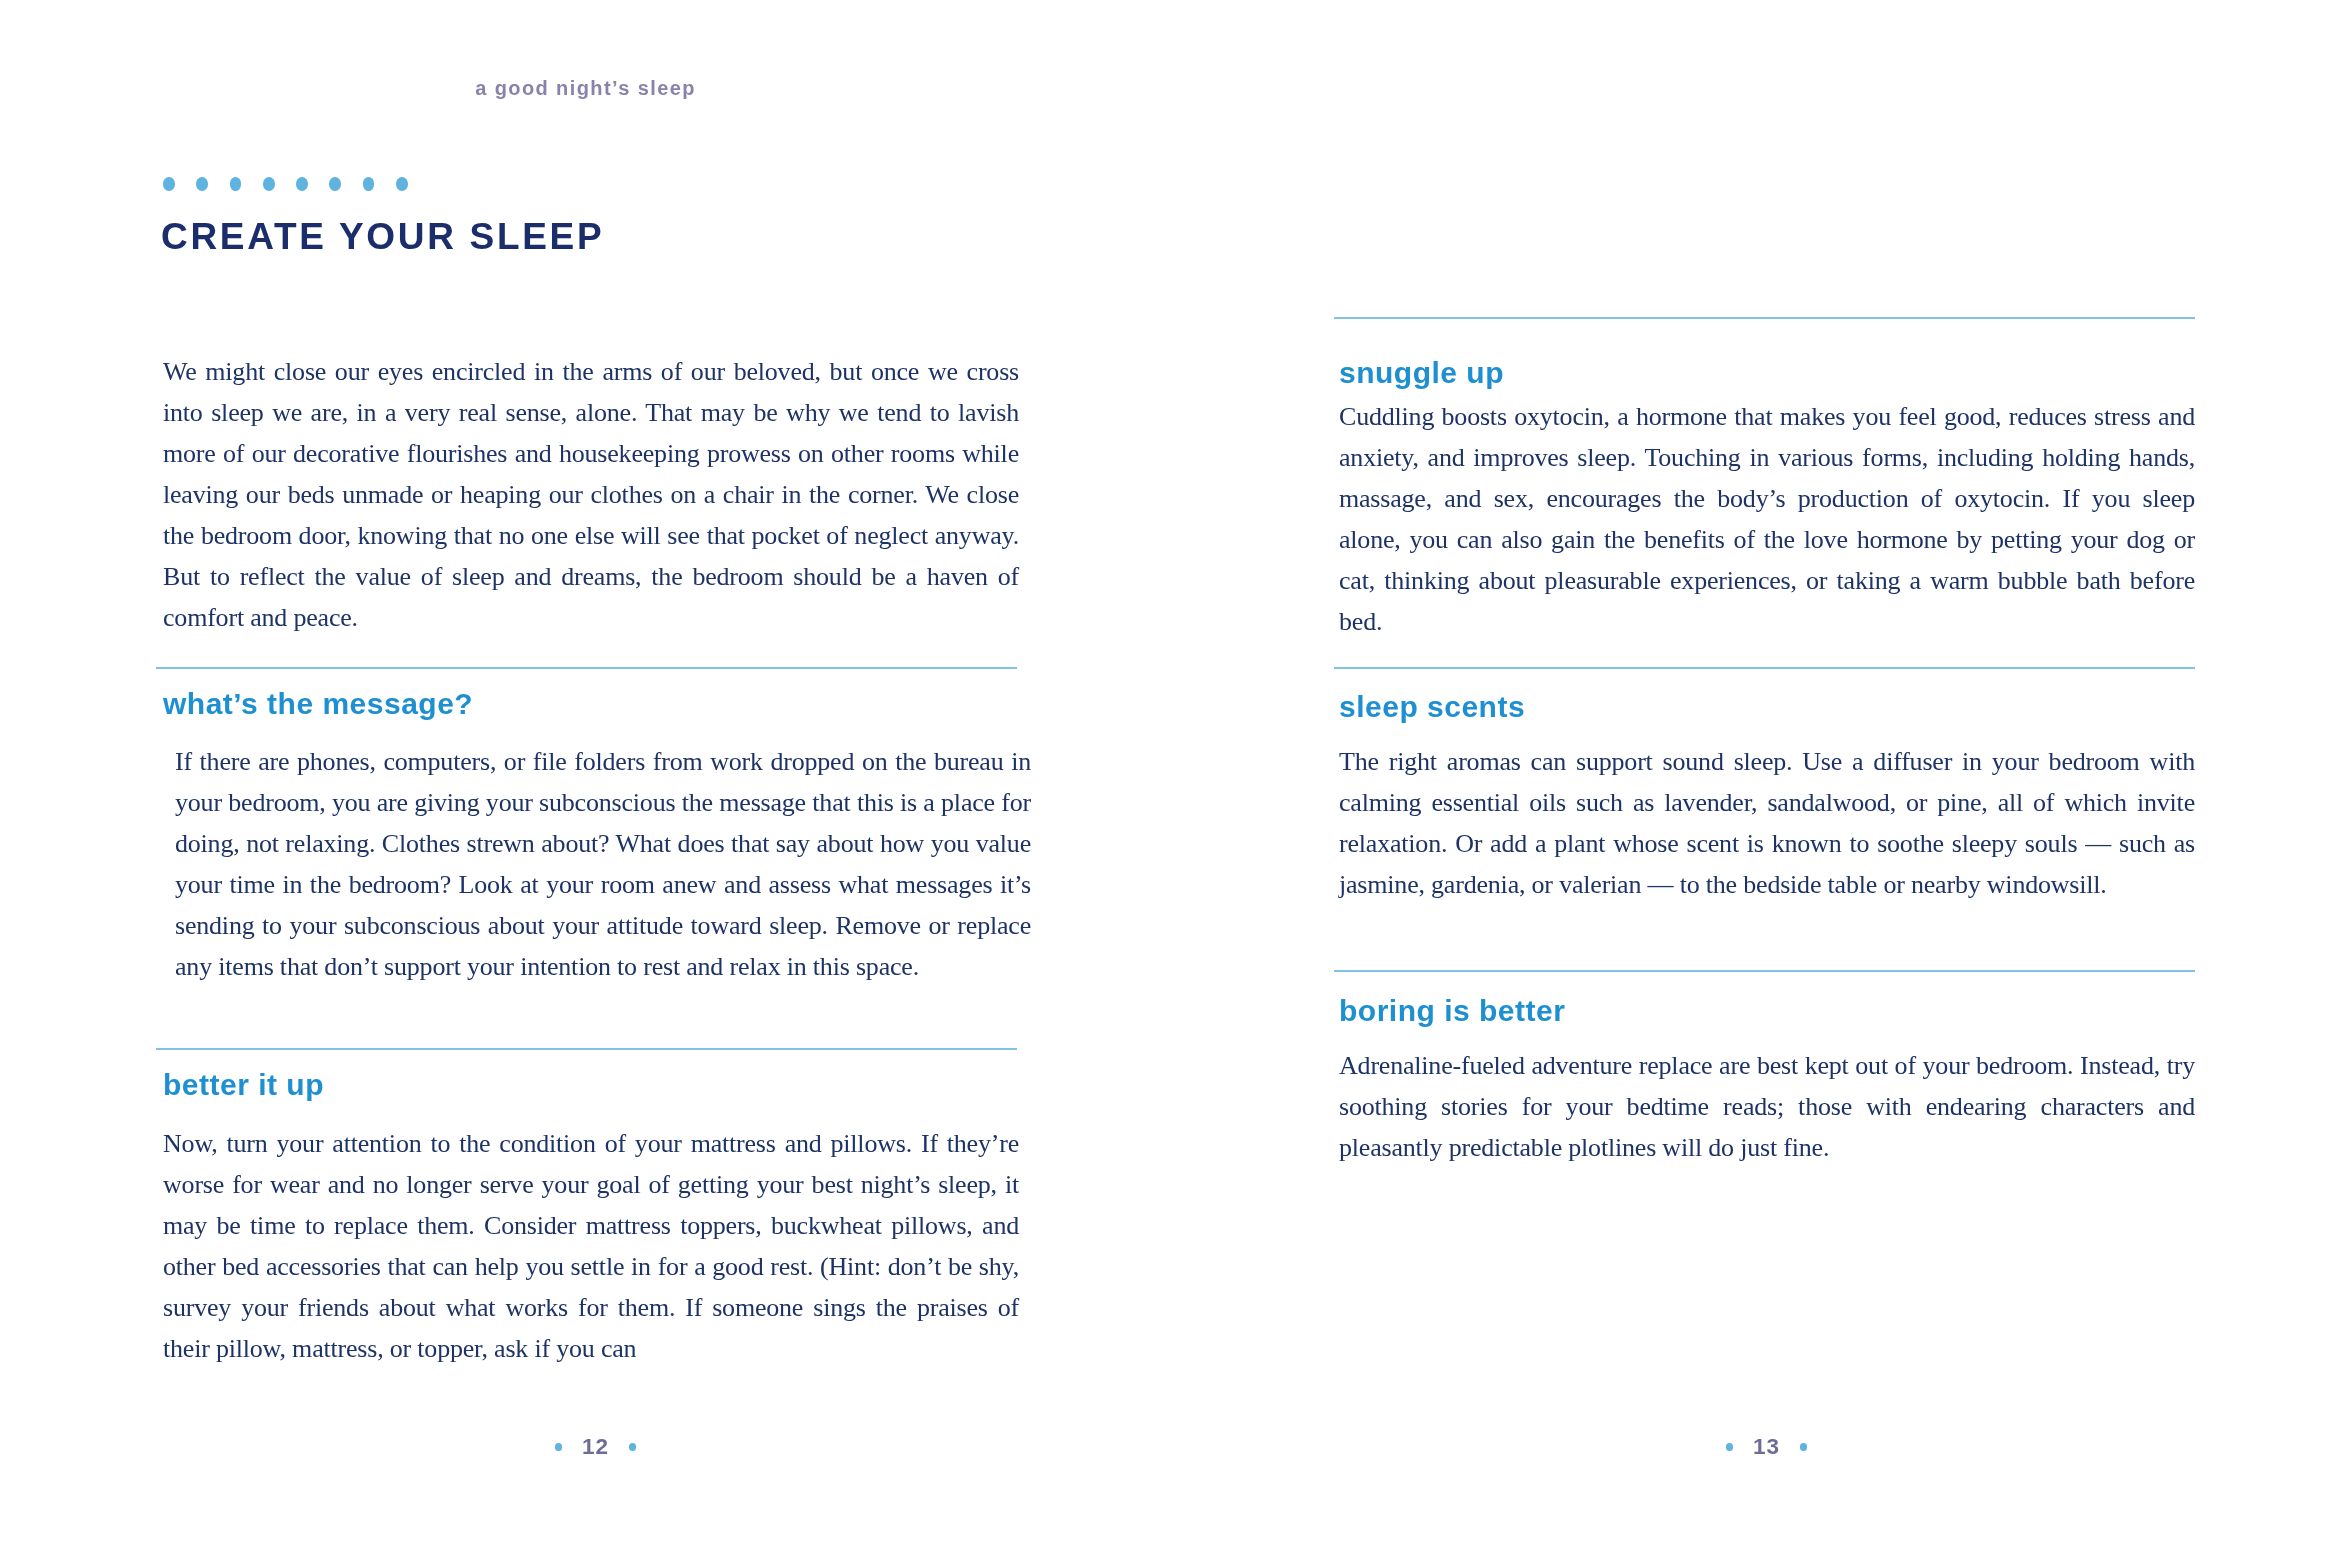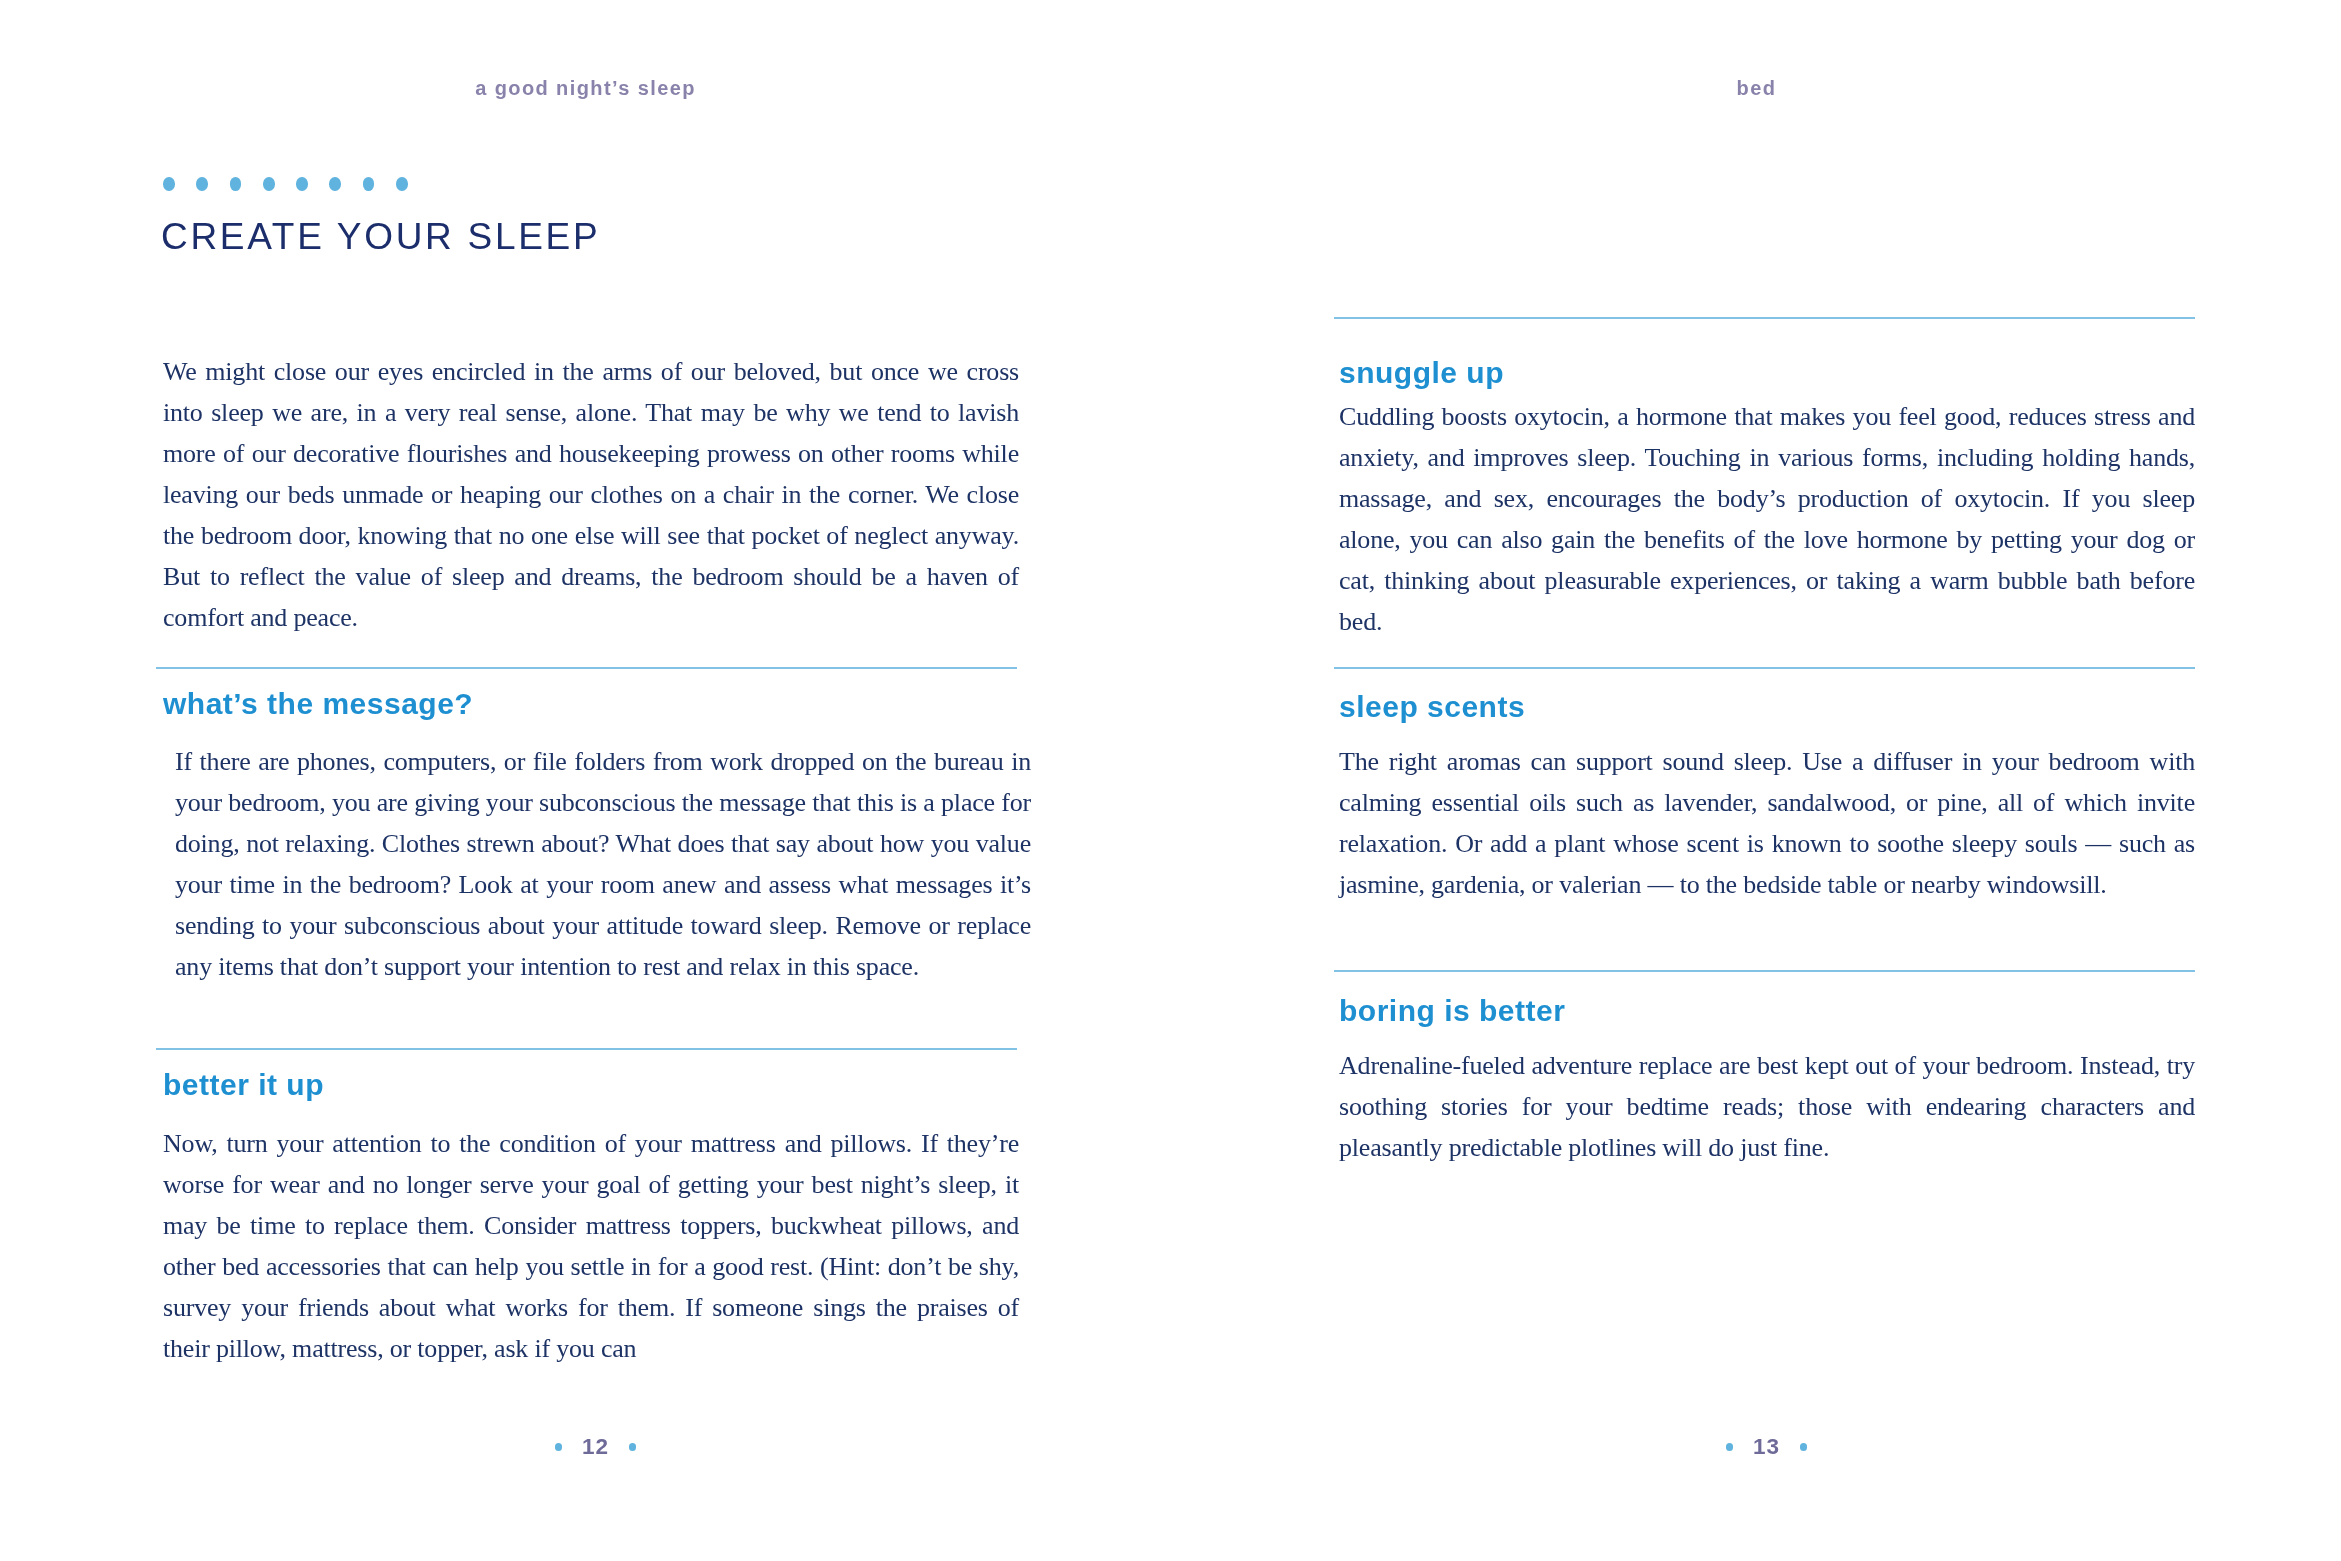--- a/index.html
+++ b/index.html
@@ -47,21 +47,21 @@
     border-radius: 50%;
     background: #5fb3de;
   }
 
   .chapter-title {
     position: absolute;
     top: 211px;
     left: 161px;
     font-size: 37px;
     line-height: 52px;
-    font-weight: 400;
+    font-weight: 700;
     letter-spacing: 2.7px;
     color: #1b2e6b;
   }
 
   .body-text {
     position: absolute;
     width: 856px;
     font-family: "Liberation Serif", serif;
     font-size: 26px;
     line-height: 41px;
@@ -170,21 +170,20 @@
     <p class="body-text" id="pl-para2">Now, turn your attention to the condition of your mattress and pillows. If they’re worse for wear and no longer serve your goal of getting your best night’s sleep, it may be time to replace them. Consider mattress toppers, buckwheat pillows, and other bed accessories that can help you settle in for a good rest. (Hint: don’t be shy, survey your friends about what works for them. If someone sings the praises of their pillow, mattress, or topper, ask if you can</p>
 
     <div class="folio">
       <span class="folio-dot"></span>
       <span class="folio-number">12</span>
       <span class="folio-dot"></span>
     </div>
   </div>
 
   <div class="page" id="page-right">
-    <div class="running-header">bed</div>
 
 
     <div class="section-rule" id="pr-rule1"></div>
     <h2 class="section-heading" id="pr-head1">snuggle up</h2>
     <p class="body-text" id="pr-para1">Cuddling boosts oxytocin, a hormone that makes you feel good, reduces stress and anxiety, and improves sleep. Touching in various forms, including holding hands, massage, and sex, encourages the body’s production of oxytocin. If you sleep alone, you can also gain the benefits of the love hormone by petting your dog or cat, thinking about pleasurable experiences, or taking a warm bubble bath before bed.</p>
 
     <div class="section-rule" id="pr-rule2"></div>
     <h2 class="section-heading" id="pr-head2">sleep scents</h2>
     <p class="body-text" id="pr-para2">The right aromas can support sound sleep. Use a diffuser in your bedroom with calming essential oils such as lavender, sandalwood, or pine, all of which invite relaxation. Or add a plant whose scent is known to soothe sleepy souls — such as jasmine, gardenia, or valerian — to the bedside table or nearby windowsill.</p>
 

